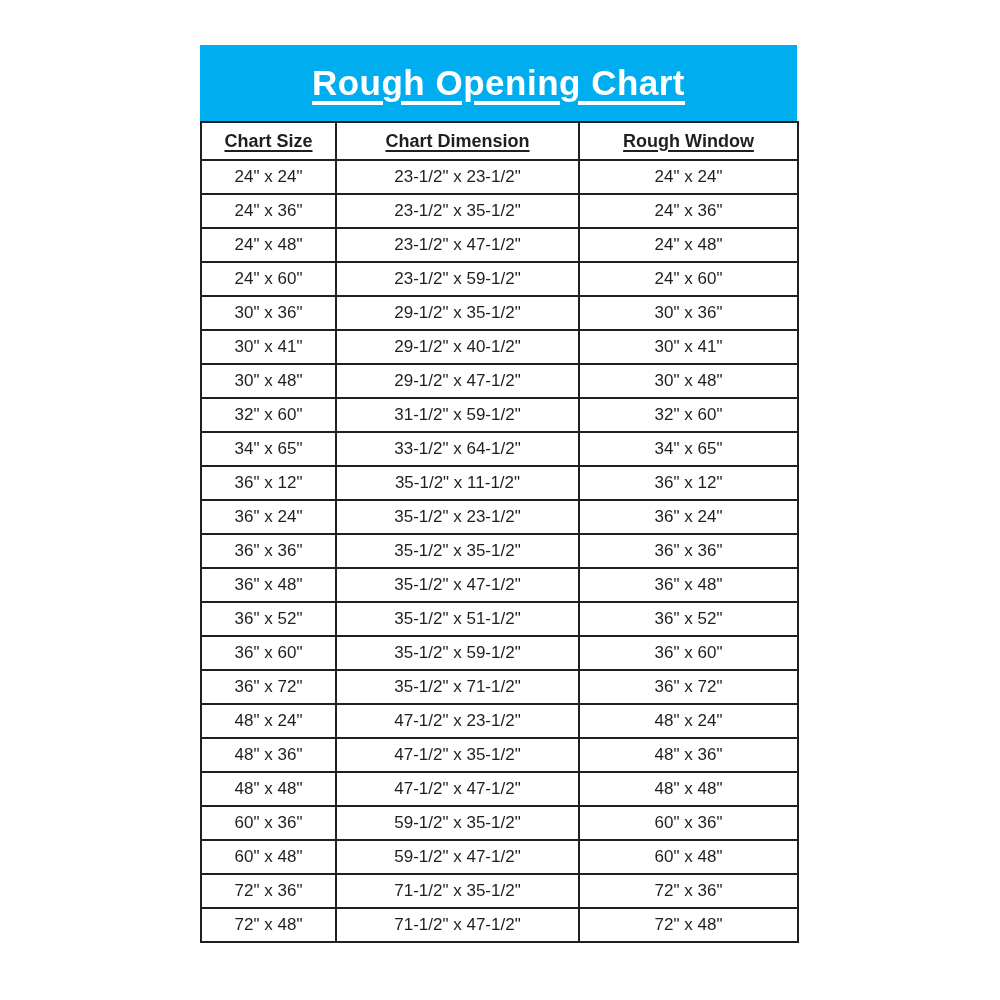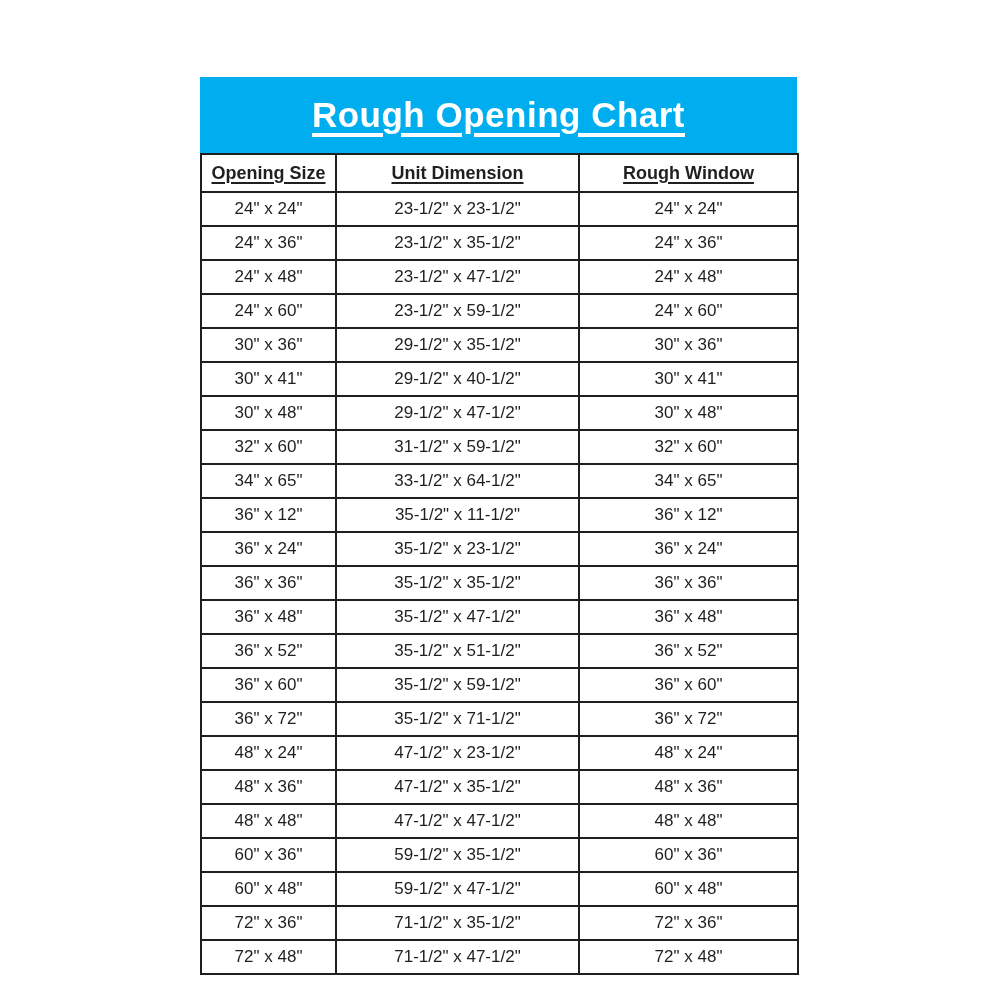--- a/index.html
+++ b/index.html
@@ -23,21 +23,20 @@
     top: 45px;
     width: 597px;
   }
   .title-band {
     width: 100%;
     height: 76px;
     background: var(--band-bg);
     display: flex;
     align-items: center;
     justify-content: center;
-    margin-top: 32px;
   }
   .title-band .title {
     color: var(--band-text);
     font-size: 35px;
     font-weight: bold;
     letter-spacing: 0.5px;
     text-decoration: underline;
     text-decoration-thickness: 4px;
     text-underline-offset: 6px;
   }
@@ -80,22 +79,22 @@
     <span class="title">Rough Opening Chart</span>
   </div>
   <table class="ro-table">
     <colgroup>
       <col class="c1">
         <col class="c2">
         <col class="c3">
     </colgroup>
     <thead>
       <tr>
-        <th>Opening Size</th>
-        <th>Unit Dimension</th>
+        <th>Chart Size</th>
+        <th>Chart Dimension</th>
         <th>Rough Window</th>
       </tr>
     </thead>
     <tbody>
         <tr>
           <td>24" x 24"</td>
           <td>23-1/2" x 23-1/2"</td>
           <td>24" x 24"</td>
         </tr>
         <tr>

